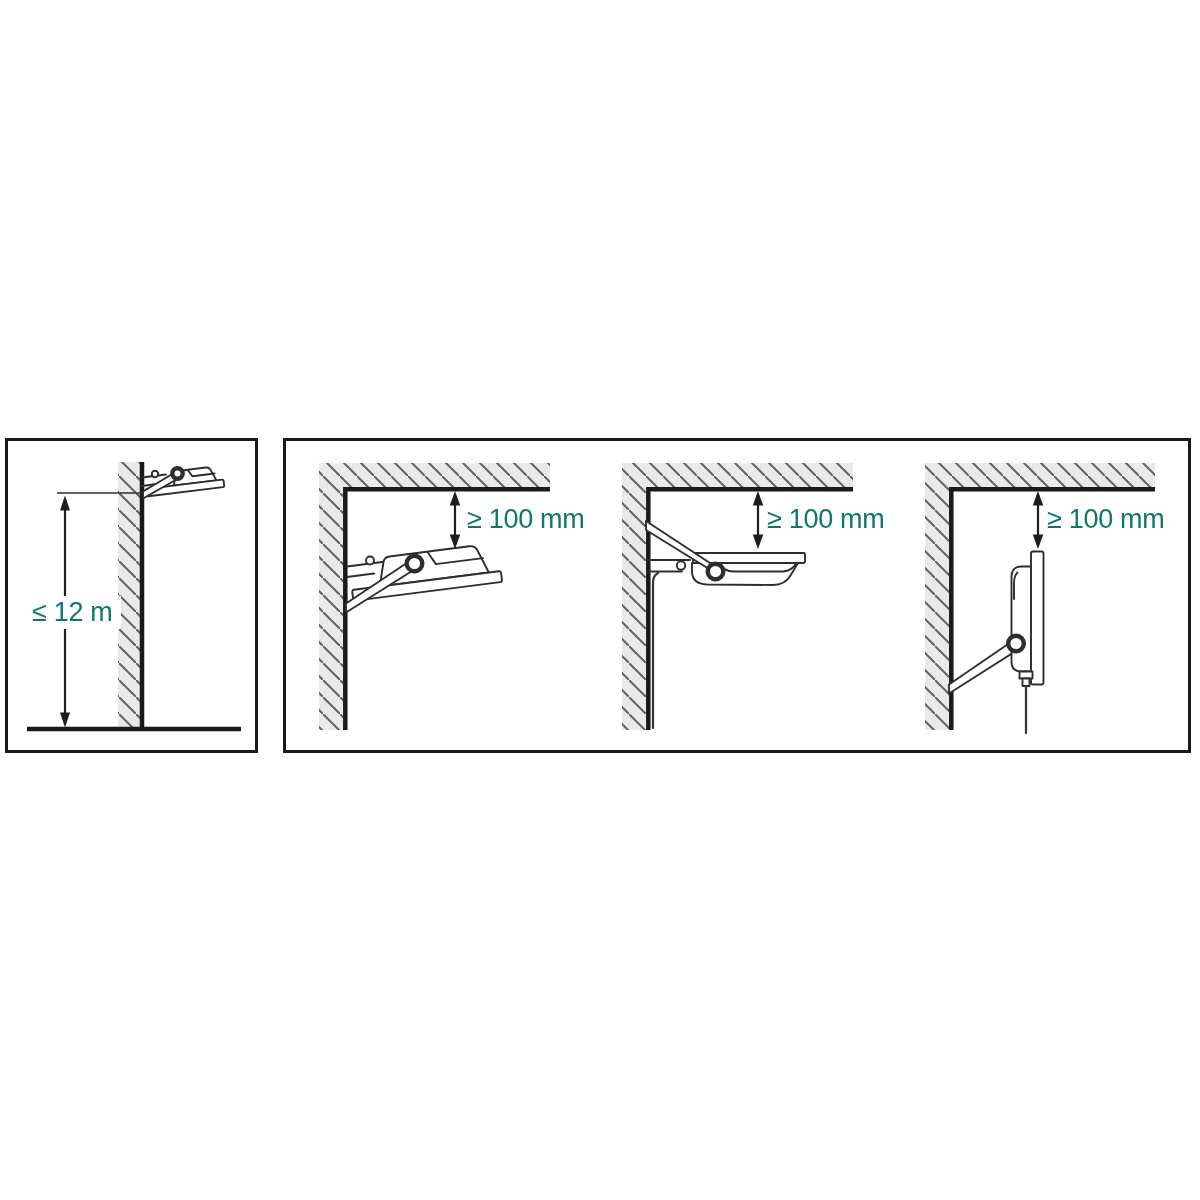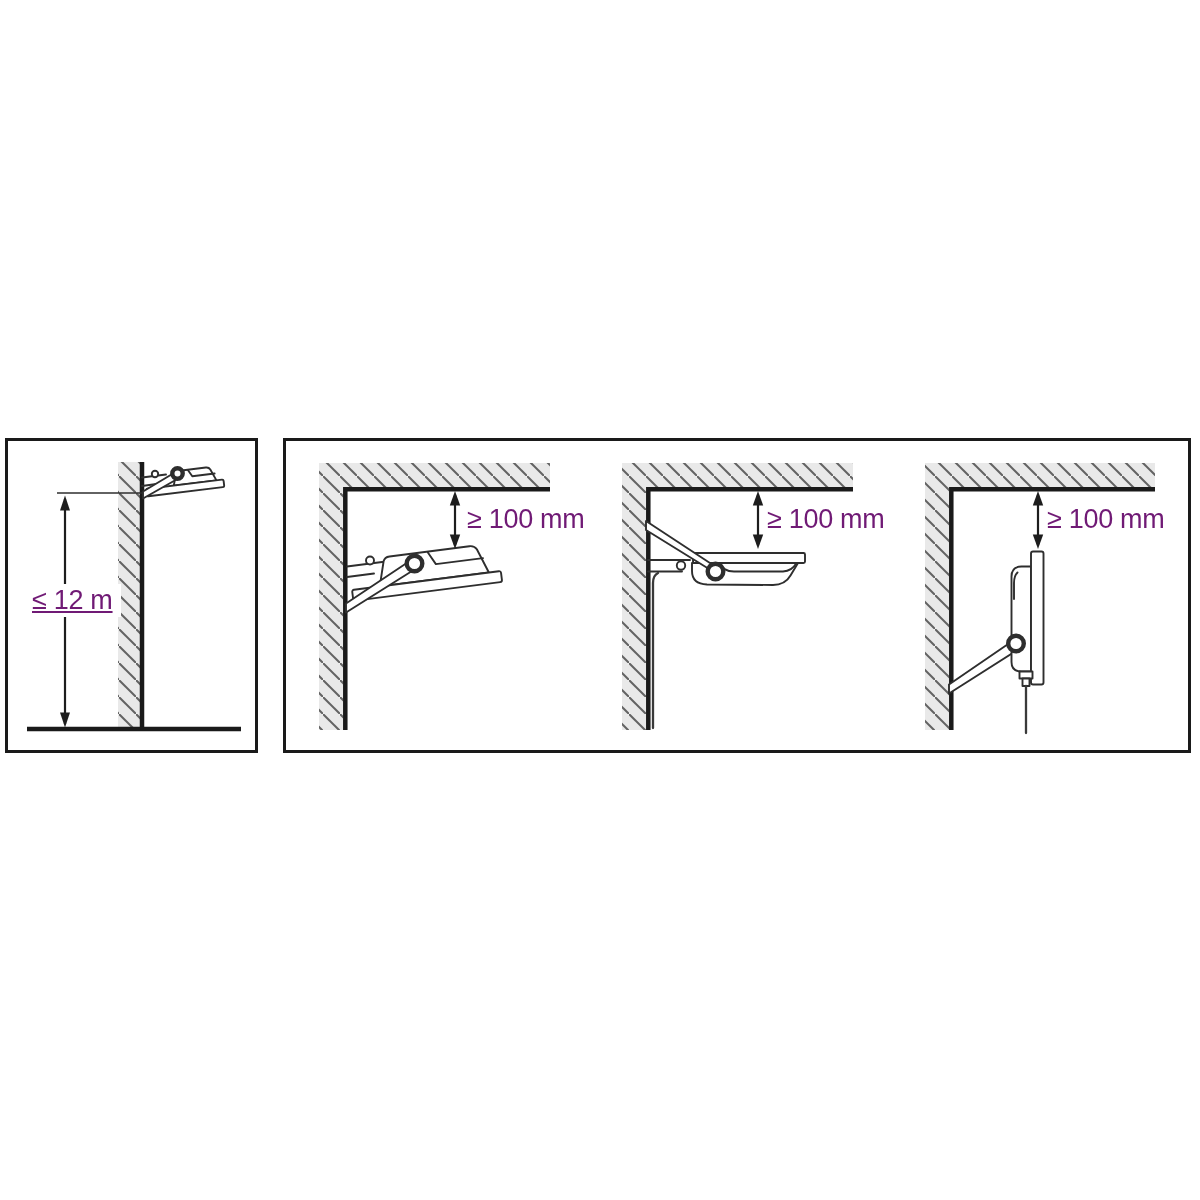--- a/index.html
+++ b/index.html
@@ -9,21 +9,21 @@
   .panel{fill:none;stroke:#1a1a1a;stroke-width:3;}
   .hatched{stroke:none;}
   .thick{stroke:#1a1a1a;stroke-width:4.5;fill:none;stroke-linecap:butt;}
   .ref{stroke:#2e2e2e;stroke-width:1.6;fill:none;}
   .art{stroke:#2e2e2e;stroke-width:1.9;fill:#ffffff;stroke-linejoin:round;stroke-linecap:round;}
   .artline{stroke:#2e2e2e;stroke-width:1.9;fill:none;stroke-linejoin:round;stroke-linecap:round;}
   .cable{stroke:#3a3a3a;stroke-width:2.3;fill:none;stroke-linecap:round;}
   .dim{stroke:#1d1d1d;stroke-width:2.2;fill:none;}
   .head{fill:#1d1d1d;stroke:none;}
   .hinge{fill:#ffffff;stroke:#2e2e2e;stroke-width:4.4;}
-  .dim-label{position:absolute;font-size:27px;line-height:33px;color:#701a75;
+  .dim-label{position:absolute;font-size:27px;line-height:33px;color:#0f766e;
              letter-spacing:-0.3px;white-space:nowrap;}
   .on-line{background:#ffffff;padding:0 8px;}
 </style>
 </head>
 <body>
 
 <div class="canvas">
 
   <svg width="1200" height="1200" viewBox="0 0 1200 1200">
     <defs>
@@ -119,21 +119,21 @@
         </g>
         <g>
           <line class="dim" x1="1038" y1="495" x2="1038" y2="545"></line>
           <polygon class="head" points="1038,491 1032.8,505.5 1043.2,505.5"></polygon>
           <polygon class="head" points="1038,549 1032.8,534.5 1043.2,534.5"></polygon>
         </g>
       </g>
     </g>
   </svg>
 
-  <div class="dim-label on-line" style="left:24px;top:584px;text-decoration:underline;">≤ 12 m</div>
+  <div class="dim-label on-line" style="left:24px;top:596px;">≤ 12 m</div>
 
   <div class="dim-label" style="left:467px;top:503px;">≥ 100 mm</div>
 
   <div class="dim-label" style="left:767px;top:503px;">≥ 100 mm</div>
 
   <div class="dim-label" style="left:1047px;top:503px;">≥ 100 mm</div>
 
 </div>
 
 </body></html>

